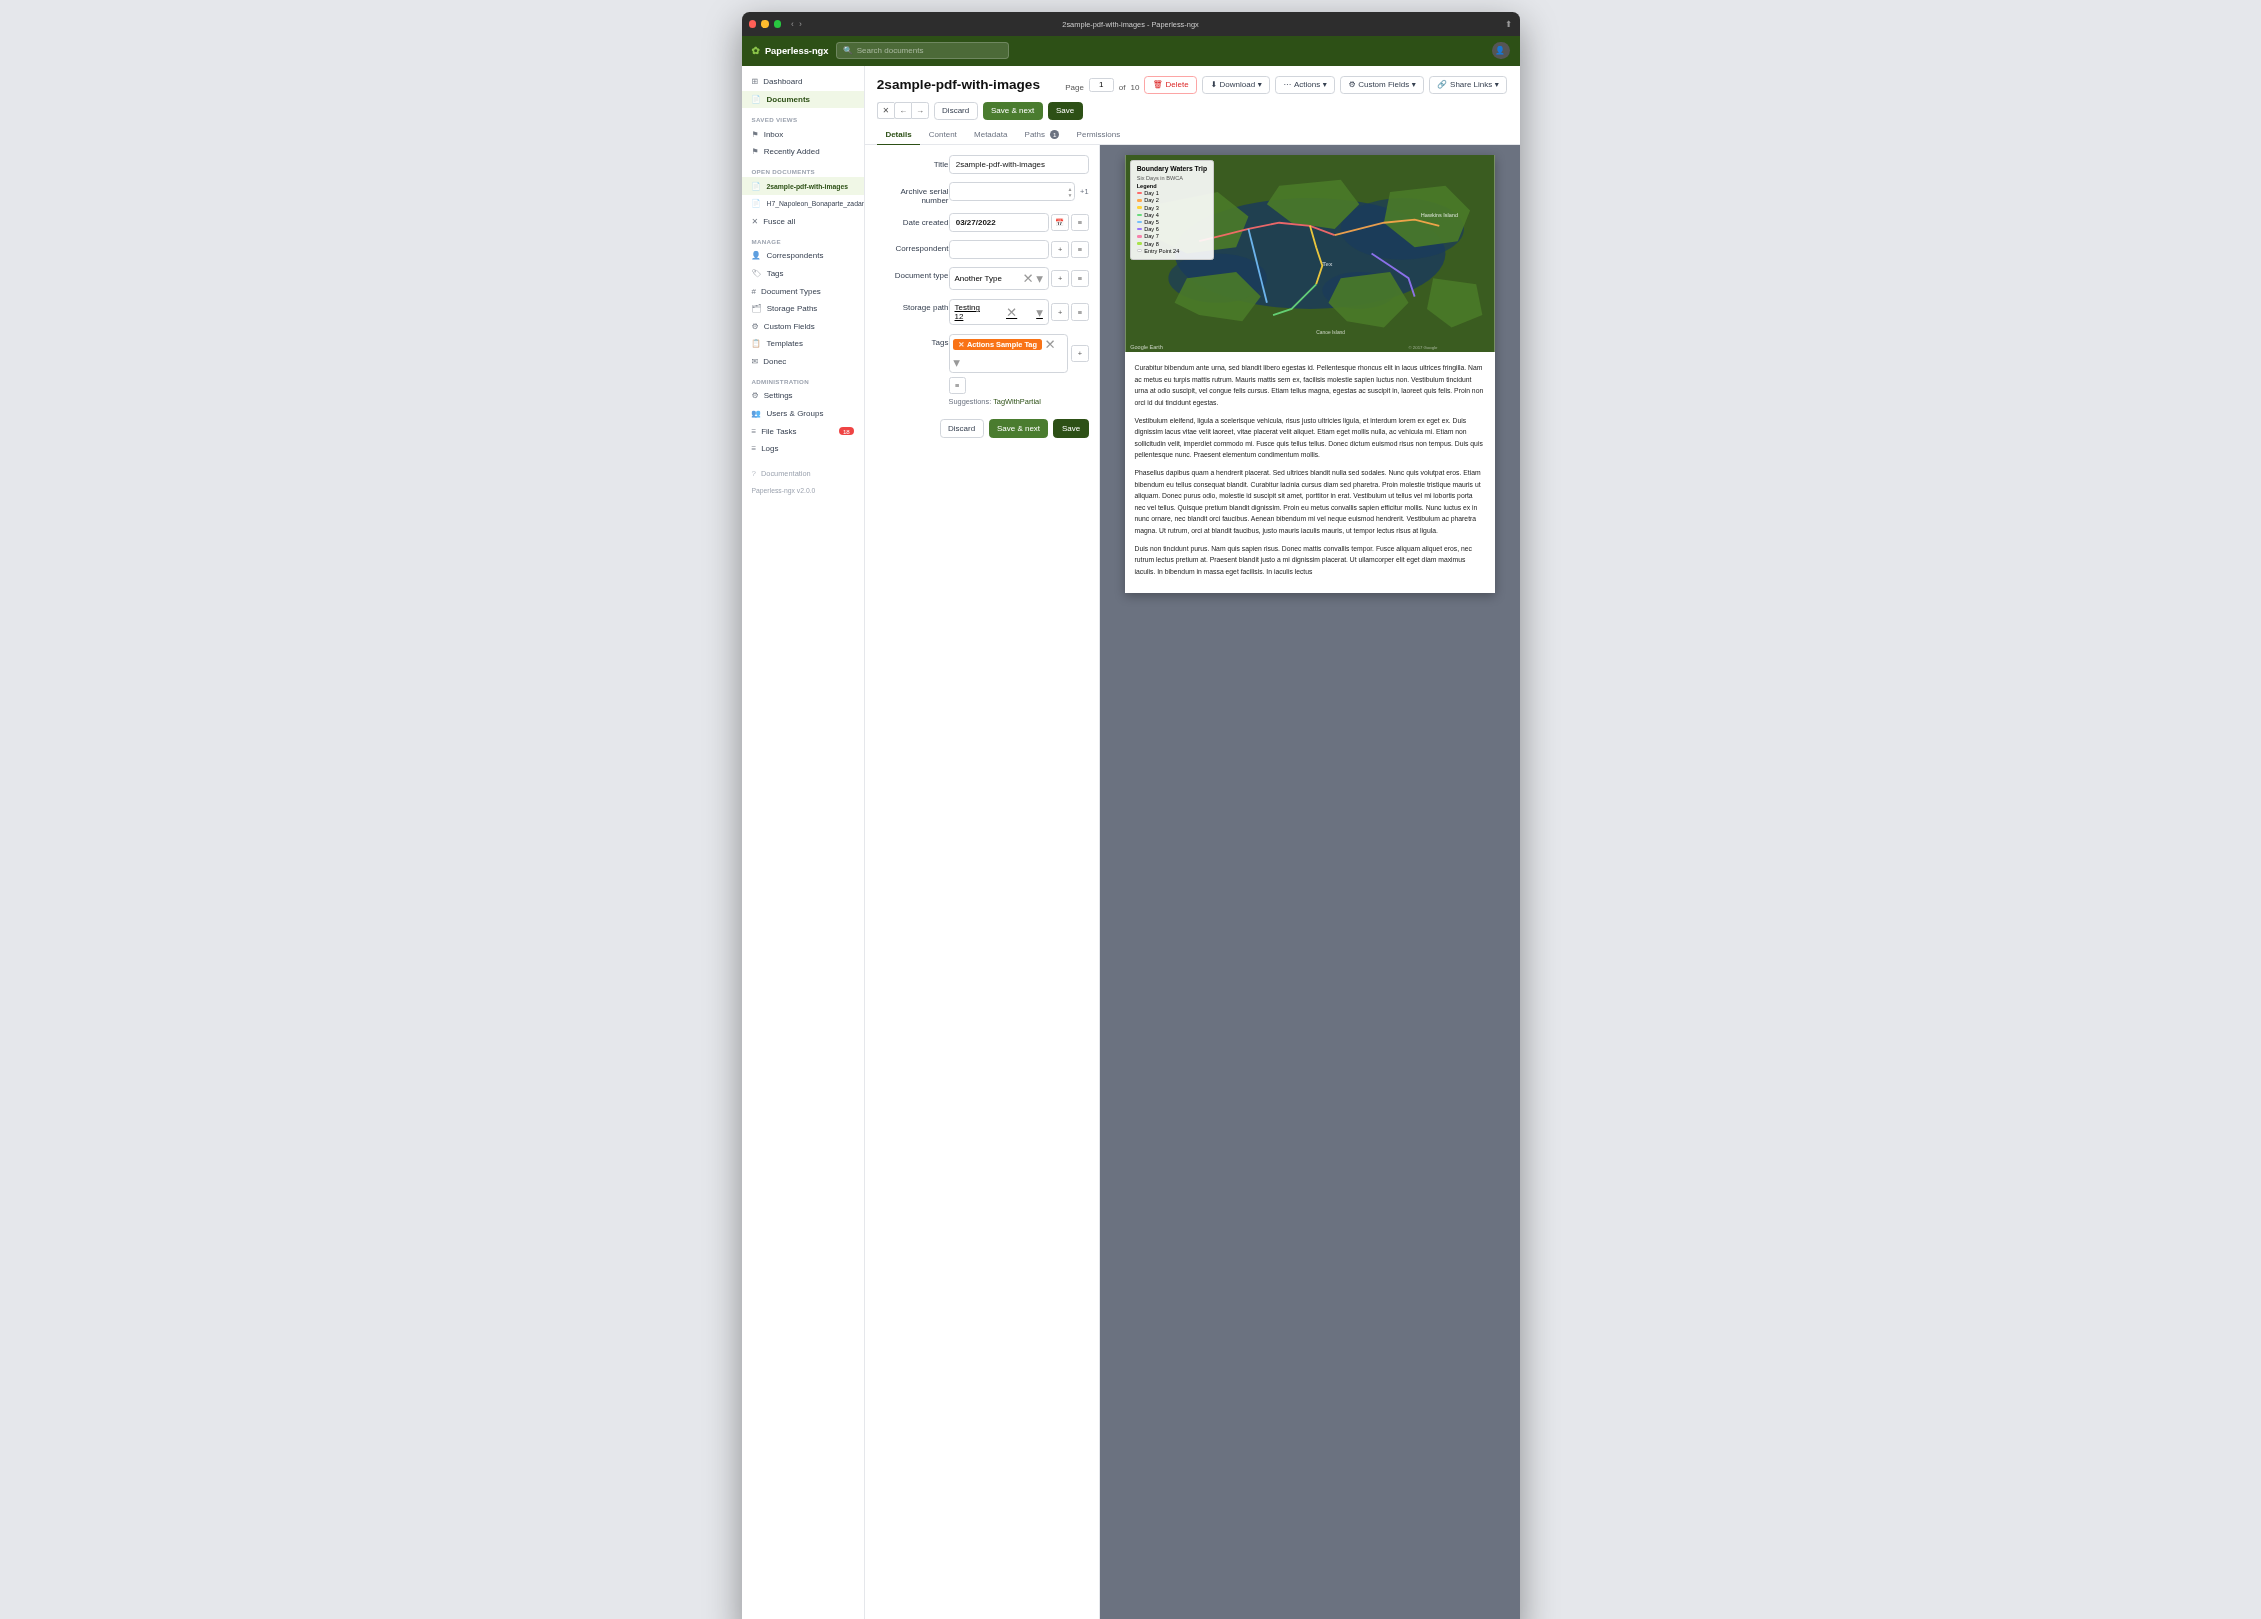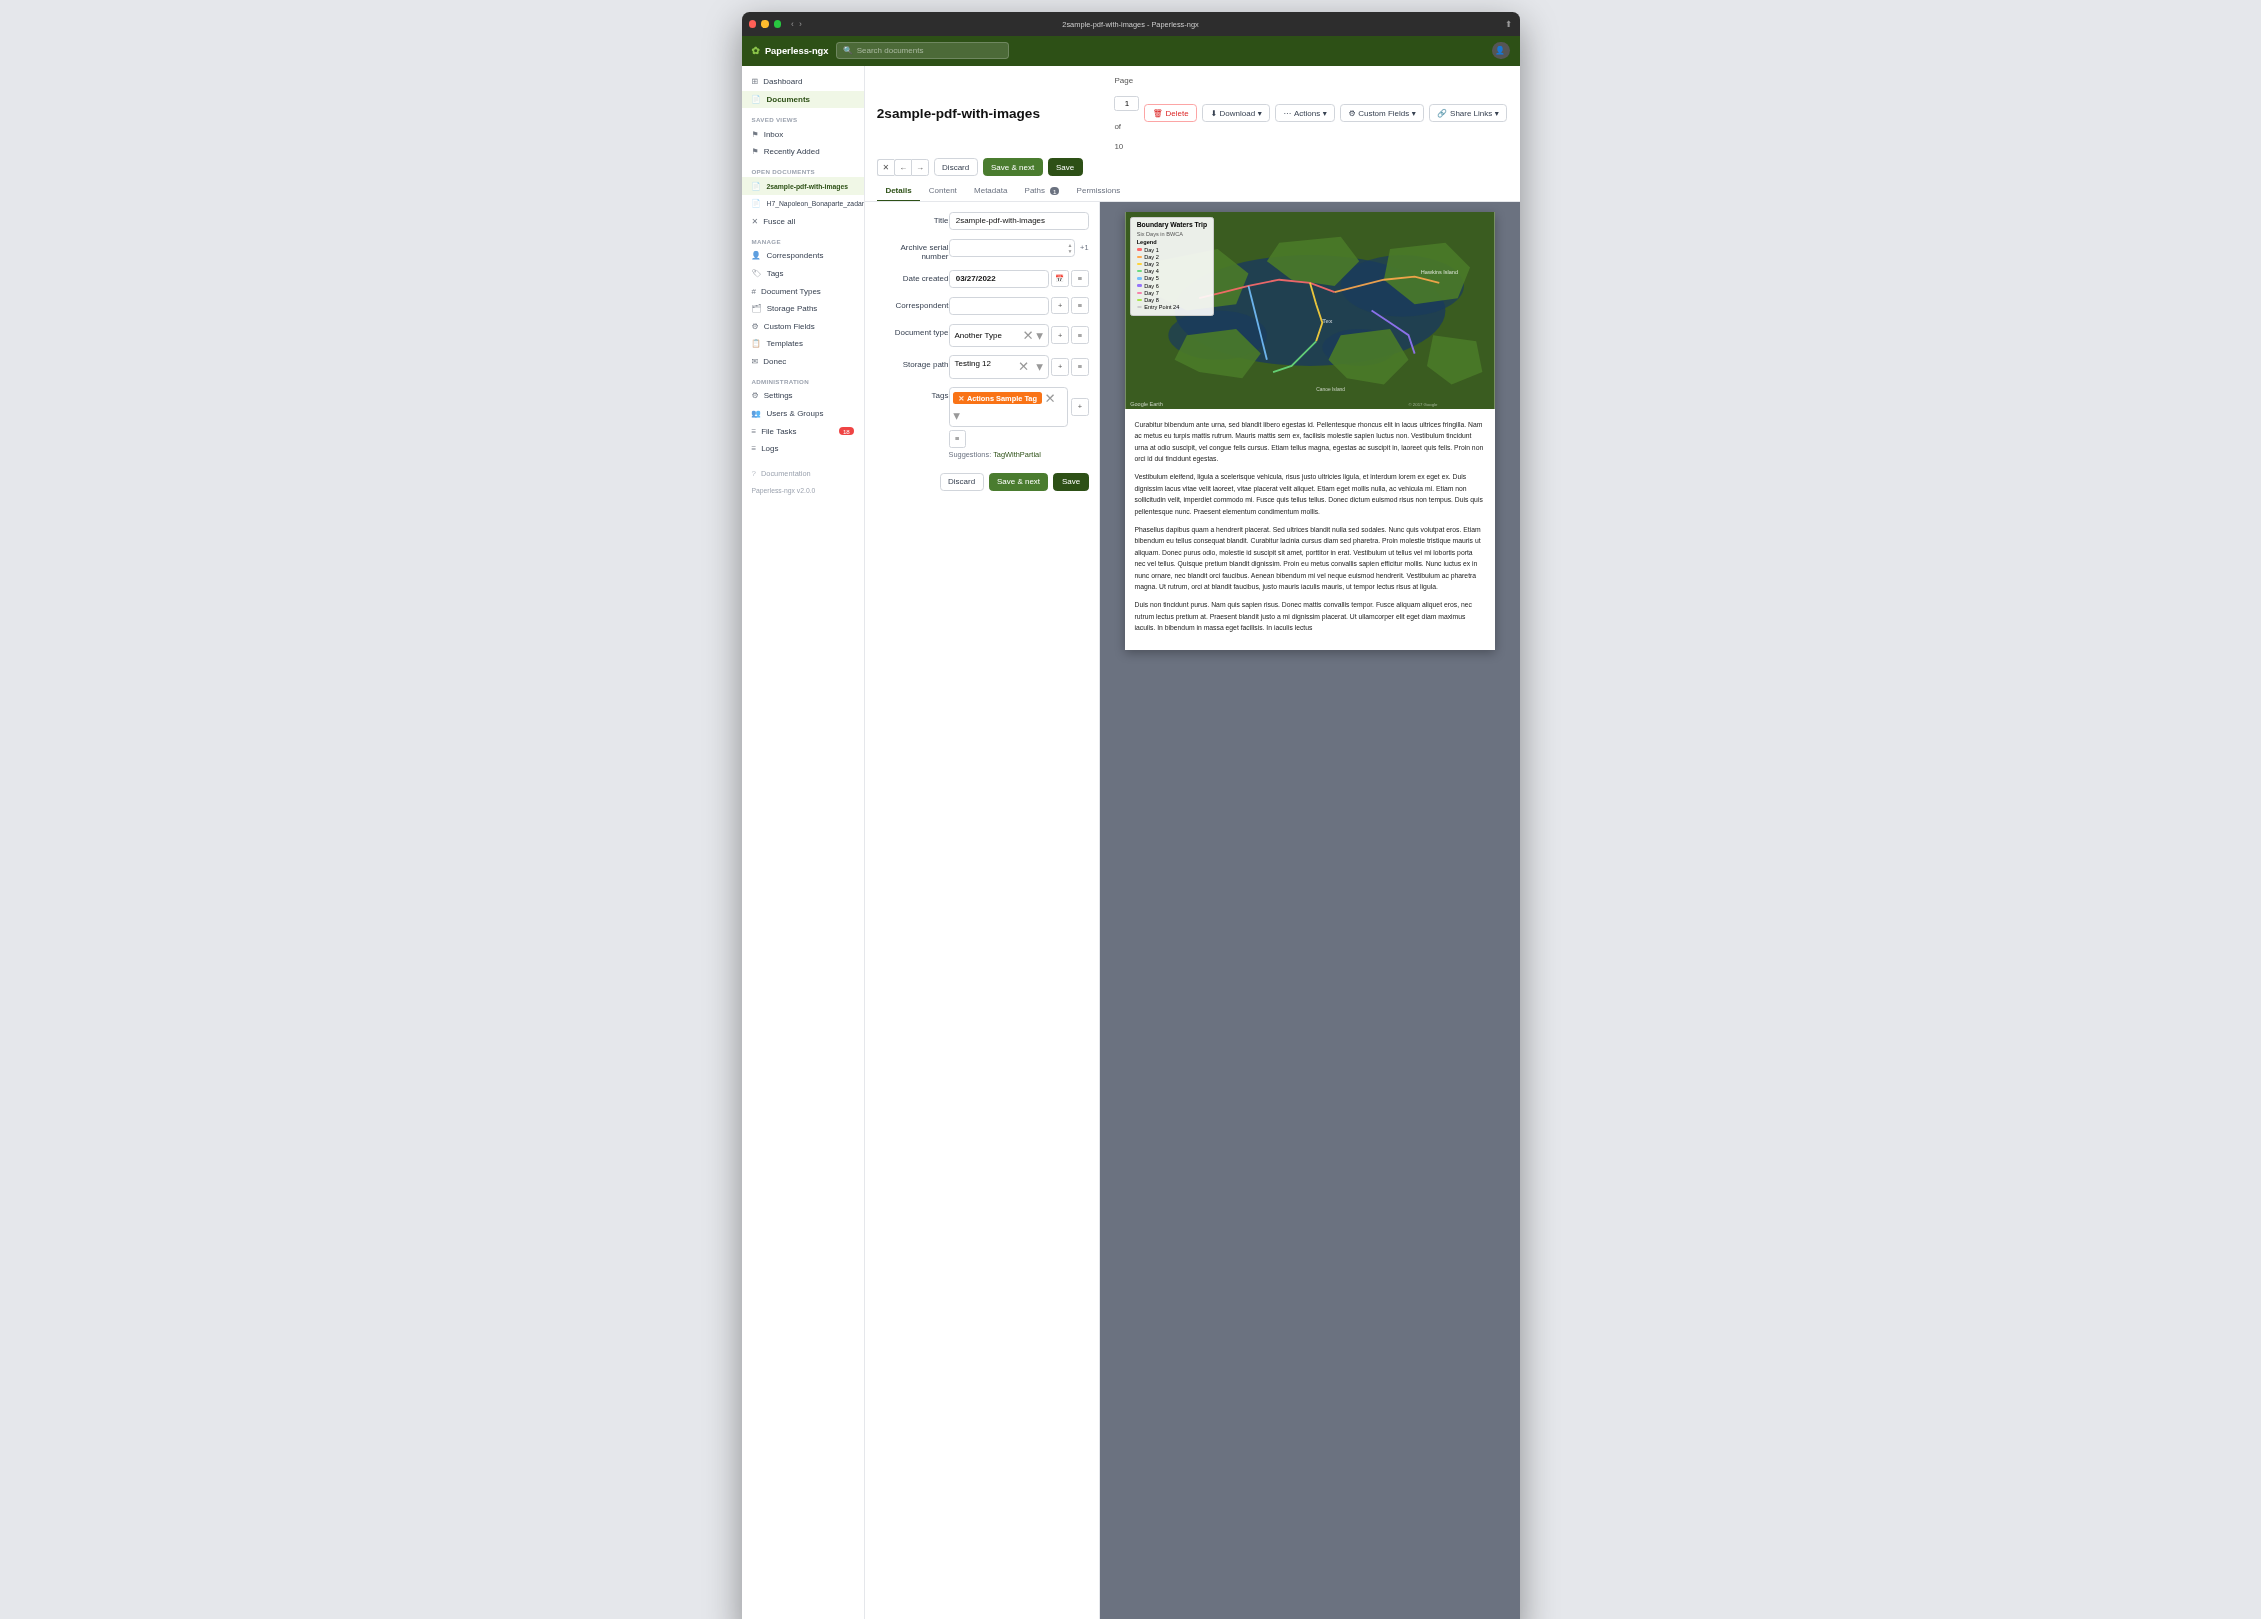--- a/index.html
+++ b/index.html
@@ -100,21 +100,21 @@
     .doc-header {
       background: #fff; border-bottom: 0.6px solid #e5e7eb;
       padding: 10px 12.3px 0;
     }
     .doc-title-row {
       display: flex; align-items: center; justify-content: space-between;
       margin-bottom: 7.4px;
     }
     .doc-title { font-size: 13.6px; font-weight: 700; color: #111; }
     .doc-actions { display: flex; align-items: center; gap: 5px; }
-    .page-nav { display: flex; align-items: flex-start; gap: 11px; font-size: 8px; color: #555; flex-direction: column; }
+    .page-nav { display: flex; align-items: flex-end; gap: 5px; font-size: 8px; color: #555; }
     .page-nav input {
       width: 25px; text-align: center; border: 0.6px solid #d1d5db;
       border-radius: 2.5px; padding: 1.9px 2.5px; font-size: 8px;
     }
     .btn {
       border: 0.6px solid #d1d5db; background: #fff; border-radius: 3.7px;
       padding: 3.7px 7.4px; font-size: 8px; cursor: pointer; display: flex; align-items: center; gap: 2.5px;
       color: #374151;
     }
     .btn-danger { border-color: #fca5a5; color: #dc2626; }
@@ -459,21 +459,21 @@
                 <button class="input-icon-btn">+</button>
                 <button class="input-icon-btn">≡</button>
               </div>
             </div>
           </div>
 
           <div class="form-row">
             <div class="form-label">Storage path</div>
             <div class="form-control">
               <div class="input-with-actions">
-                <div style="flex:1; border:0.6px solid #d1d5db; border-radius:3.7px; padding:3.1px 5px; display:flex; align-items:flex-start; gap:7px; background:#fff;">
+                <div style="flex:1; border:0.6px solid #d1d5db; border-radius:3.7px; padding:3.1px 5px; display:flex; align-items:center; gap:19px; background:#fff;text-decoration:underline;">
                   <span style="flex:1; font-size:8px;">Testing 12</span>
                   <button style="background:none;border:none;cursor:pointer;color:#999;">✕</button>
                   <button style="background:none;border:none;cursor:pointer;color:#999;">▾</button>
                 </div>
                 <button class="input-icon-btn">+</button>
                 <button class="input-icon-btn">≡</button>
               </div>
             </div>
           </div>
 

